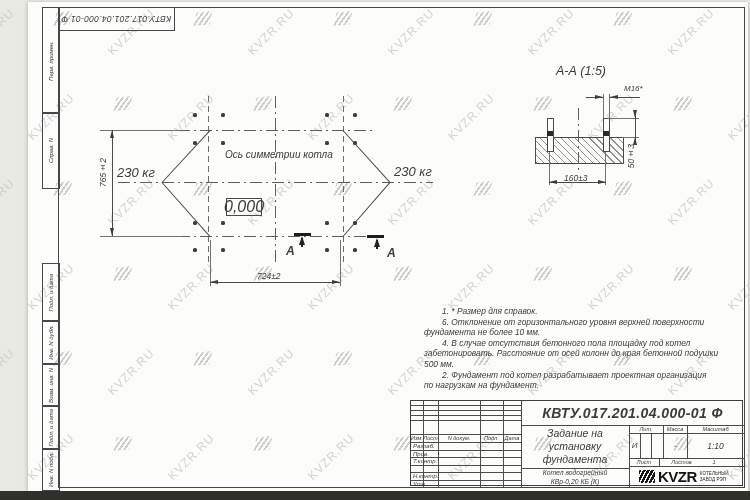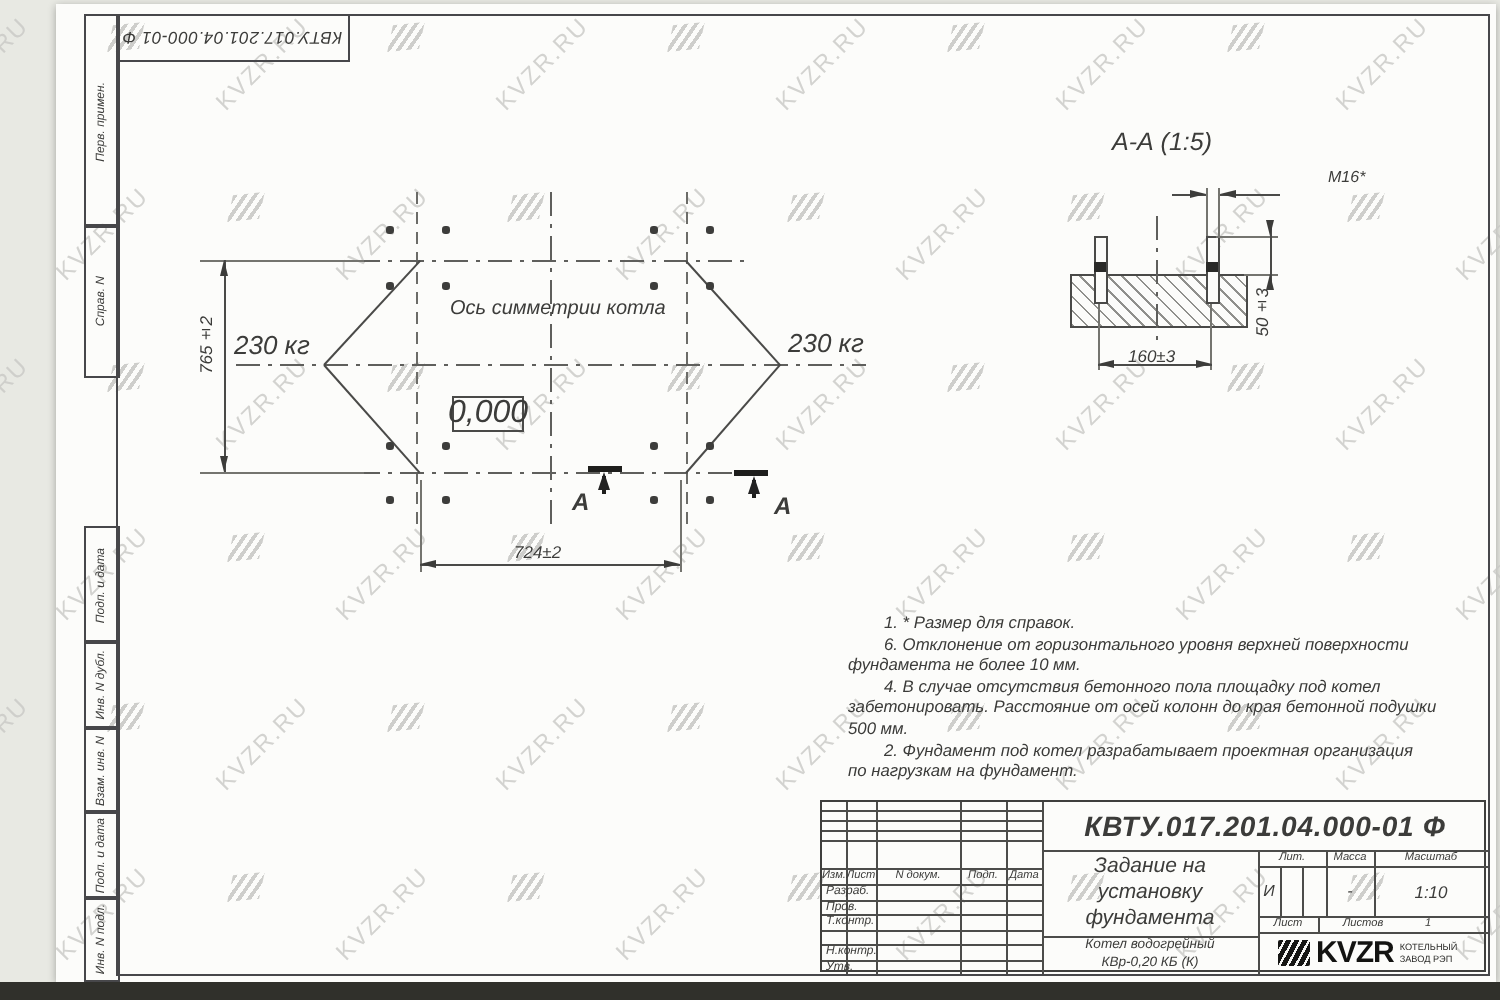--- a/index.html
+++ b/index.html
@@ -249,21 +249,21 @@
       <div class="bolt-band" style="left:547px;top:131px;width:6px;height:5px;"></div>
       <div class="bolt" style="left:603px;top:118px;width:5px;height:32px;"></div>
       <div class="bolt-band" style="left:603px;top:131px;width:6px;height:5px;"></div>
 
       <div class="tl-v" style="left:603px;top:94px;height:24px;"></div>
       <div class="tl-v" style="left:609px;top:94px;height:24px;"></div>
       <div class="sl-h" style="left:586px;top:97px;width:17px;"></div>
       <div class="sl-h" style="left:610px;top:97px;width:30px;"></div>
       <div class="ah ah-right" style="left:595px;top:95px;"></div>
       <div class="ah ah-left" style="left:610px;top:95px;"></div>
-      <div class="abs it" style="left:624px;top:84px;font-size:8px;margin-left:40px;">М16*</div>
+      <div class="abs it" style="left:624px;top:84px;font-size:8px;">М16*</div>
 
       <div class="tl-h" style="left:608px;top:118px;width:31px;"></div>
       <div class="tl-h" style="left:622px;top:137px;width:17px;"></div>
       <div class="sl-v" style="left:635px;top:112px;height:31px;"></div>
       <div class="ah ah-down" style="left:633px;top:110px;"></div>
       <div class="ah ah-up" style="left:633px;top:137px;"></div>
       <div class="dim-v" style="left:626px;top:144px;">50±3</div>
 
       <div class="tl-v" style="left:549px;top:152px;height:33px;"></div>
       <div class="tl-v" style="left:605px;top:152px;height:33px;"></div>

